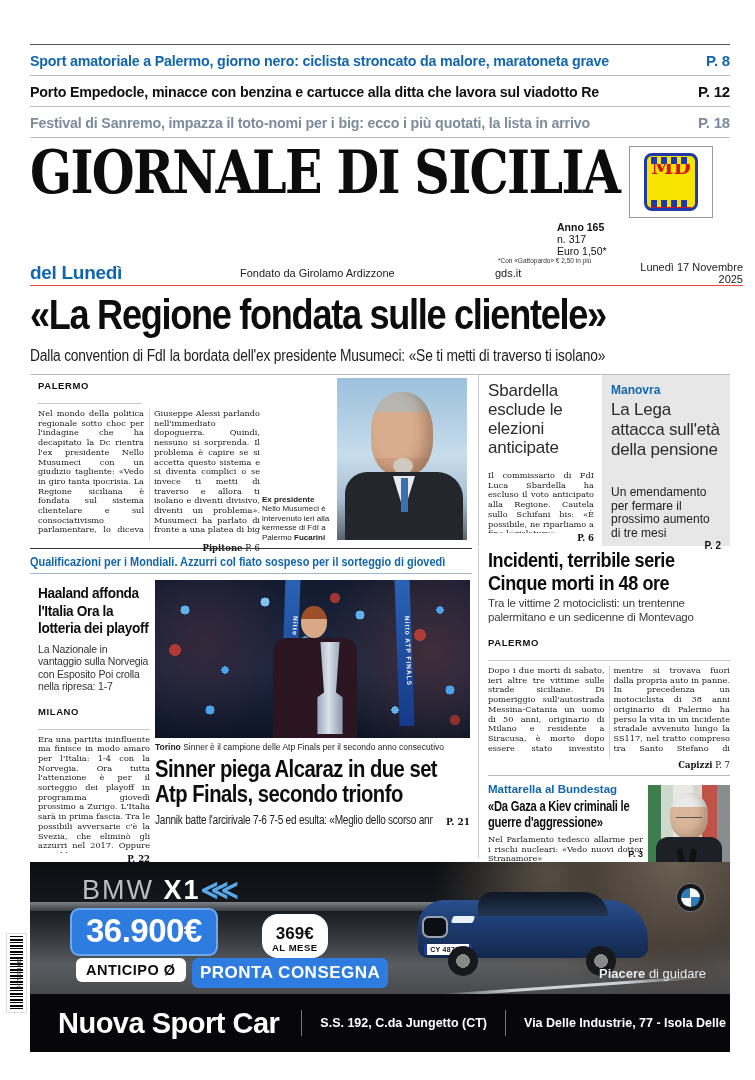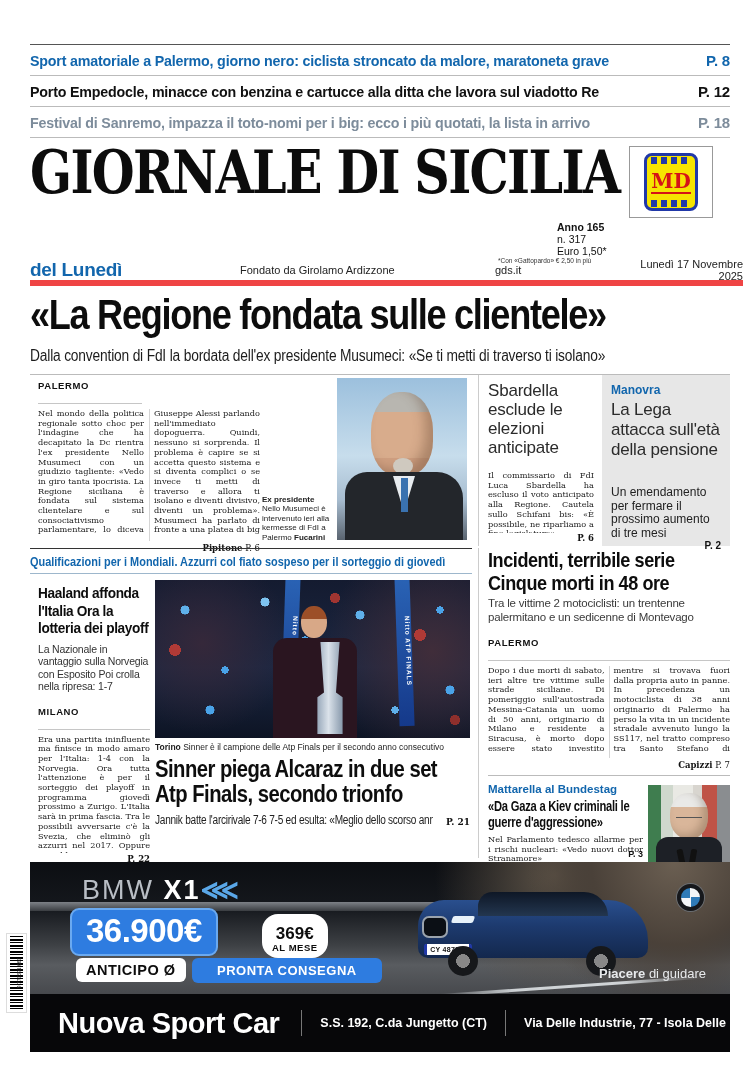--- a/index.html
+++ b/index.html
@@ -19,30 +19,30 @@
   .teaser { display:flex; align-items:center; justify-content:space-between; height:31px; border-bottom:1px solid #bbb; font-weight:bold; font-size:15px; letter-spacing:-0.2px; white-space:nowrap; }
   .teaser .t-label { overflow:hidden; flex:1; }
   .teaser .t-page { margin-left:12px; }
   .teaser.blue  { color:#1266ad; }
   .teaser.black { color:#111; }
   .teaser.muted { color:#7d8c9b; }
 
   
   .masthead-title { position:absolute; left:30px; top:142px; font-family:"DejaVu Serif", serif; font-weight:bold; font-size:60px; line-height:60px; color:#0c0c0c; letter-spacing:-2px; white-space:nowrap; transform:scaleX(.82); transform-origin:0 0; }
   .md-box { position:absolute; right:42px; top:146px; width:84px; height:72px; border:1px solid #999; background:#fff; display:flex; align-items:center; justify-content:center; }
-  .md-inner { width:54px; height:58px; background:#f6e400; border:3px solid #2038a8; border-radius:8px; position:relative; display:flex; align-items:center; justify-content:center; }
+  .md-inner { width:54px; height:58px; background:#f6e400; border:3px solid #2038a8; border-radius:8px; position:relative; display:flex; justify-content:center; }
   .md-inner::before, .md-inner::after { content:""; position:absolute; left:4px; right:4px; height:7px; background:repeating-linear-gradient(90deg,#2038a8 0 6px,#f6e400 6px 10px); }
   .md-inner::before { top:1px; } .md-inner::after { bottom:1px; }
   .md-text { color:#d51317; font-weight:bold; font-size:20px; font-family:"DejaVu Serif", serif; border-bottom:2px solid #d51317; line-height:22px; }
   .anno-block { position:absolute; left:557px; top:221px; font-size:10.5px; line-height:12px; color:#111; }
   .anno-block .b { font-weight:bold; }
   .anno-note { position:absolute; left:498px; top:257px; width:150px; font-size:6.5px; color:#333; }
 
   
-  .dateline { position:absolute; left:30px; right:12px; top:260px; height:26px; border-bottom:6px solid #ef4444; display:flex; align-items:center; }
+  .dateline { position:absolute; left:30px; right:12px; top:260px; height:26px; border-bottom:1px solid #ef4444; display:flex; align-items:center; }
   .edition { color:#1266ad; font-weight:bold; font-size:19px; letter-spacing:-0.3px; width:210px; }
   .founder { font-size:11px; color:#222; width:255px; }
   .website { font-size:11px; color:#222; width:130px; }
   .pubdate { font-size:11px; color:#222; flex:1; text-align:right; }
 
   
   .lead-headline { position:absolute; left:30px; top:292px; font-size:42px; line-height:46px; font-weight:bold; color:#0d0d0d; letter-spacing:-1.5px; white-space:nowrap; }
   .lead-subhead { position:absolute; left:30px; top:347px; font-size:16px; color:#1c1c1c; letter-spacing:-0.2px; white-space:nowrap; }
 
   
@@ -149,21 +149,21 @@
   .guardrail { position:absolute; left:0; right:36%; top:40px; height:9px; background:linear-gradient(180deg,#7d8187,#3a3d41); }
   .lane { position:absolute; left:58%; bottom:6px; width:38%; height:3px; background:linear-gradient(90deg,transparent,#cfd3d6 30%,#cfd3d6 70%,transparent); transform:rotate(-4deg); }
   .ad-brand { position:absolute; left:52px; top:12px; font-size:27px; letter-spacing:2px; color:#b9bec5; white-space:nowrap; }
   .ad-brand .x1 { color:#fff; font-weight:bold; }
   .ad-brand .chev { color:#5aa7e8; font-weight:bold; letter-spacing:-2px; }
   .price-pill { position:absolute; left:40px; top:46px; background:#2e7ce0; border:2px solid #6aa9f0; border-radius:9px; color:#fff; font-weight:bold; font-size:33px; letter-spacing:-0.5px; padding:2px 14px 4px; }
   .monthly-pill { position:absolute; left:232px; top:52px; background:#fff; border-radius:16px; color:#0d0d0d; text-align:center; padding:13px 10px 3px; line-height:14px; }
   .monthly-pill .m1 { font-weight:bold; font-size:17px; }
   .monthly-pill .m2 { font-weight:bold; font-size:9.5px; letter-spacing:.5px; }
   .anticipo-pill { position:absolute; left:46px; top:96px; background:#fff; border-radius:6px; color:#0d0d0d; font-weight:bold; font-size:14.5px; padding:4px 10px; letter-spacing:.5px; }
-  .consegna-pill { position:absolute; left:162px; top:96px; background:#2e7ce0; border-radius:6px; color:#fff; font-weight:bold; font-size:13px; padding:5px 25px; letter-spacing:.5px; }
+  .consegna-pill { position:absolute; left:162px; top:96px; background:#2e7ce0; border-radius:6px; color:#fff; font-weight:bold; font-size:17px; padding:5px 8px; letter-spacing:.5px; }
   .ad-car { position:absolute; left:388px; top:28px; width:230px; height:86px; }
   .car-body { position:absolute; left:0; top:10px; width:230px; height:58px; background:linear-gradient(180deg,#2a4f8e 0%,#1d3a6e 45%,#13284d 100%); border-radius:26px 40px 10px 10px; }
   .car-glass { position:absolute; left:60px; top:2px; width:130px; height:24px; background:linear-gradient(180deg,#0e1726,#23364f); border-radius:18px 30px 0 0; }
   .car-grille { position:absolute; left:4px; top:26px; width:26px; height:22px; background:#0b0f15; border:2px solid #9aa3ad; border-radius:7px; }
   .car-light { position:absolute; left:34px; top:26px; width:22px; height:7px; background:#e8f2fa; border-radius:2px; transform:skewX(-18deg); }
   .car-plate { position:absolute; left:6px; top:54px; width:48px; height:11px; background:#fff; border-radius:2px; border-left:3px solid #2038a8; border-right:3px solid #2038a8; color:#111; font-size:7px; font-weight:bold; text-align:center; line-height:11px; letter-spacing:.3px; }
   .wheel { position:absolute; bottom:0; width:30px; height:30px; background:radial-gradient(circle,#888 0 32%,#16181b 33%); border-radius:50%; }
   .wheel.w1 { left:30px; } .wheel.w2 { left:168px; }
   .bmw-roundel { position:absolute; right:26px; top:22px; width:27px; height:27px; border-radius:50%; border:4px solid #16181c;
       background:conic-gradient(#f4f6f8 0 90deg,#2f7bb8 90deg 180deg,#f4f6f8 180deg 270deg,#2f7bb8 270deg 360deg); box-shadow:0 0 0 1px #6a6e73; }

